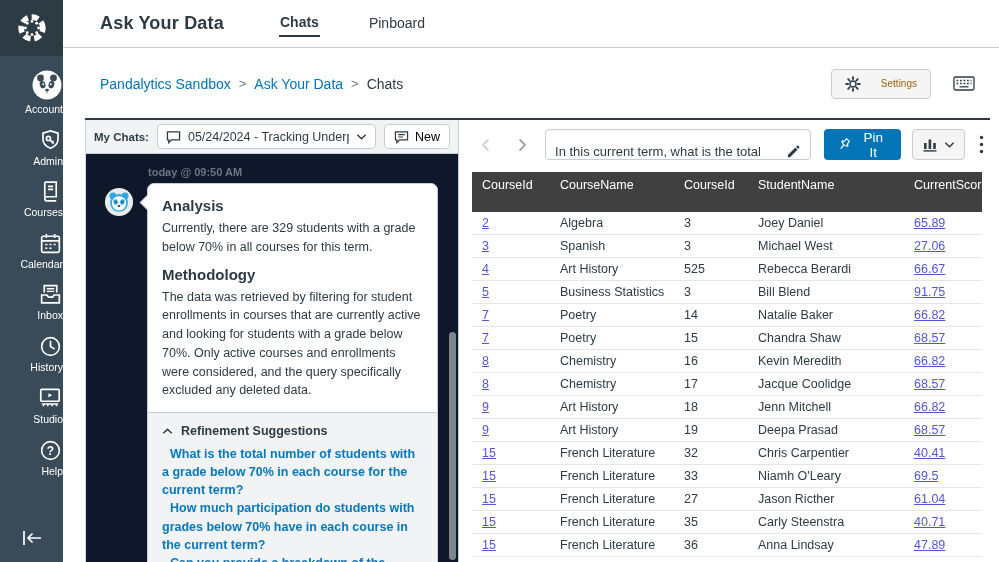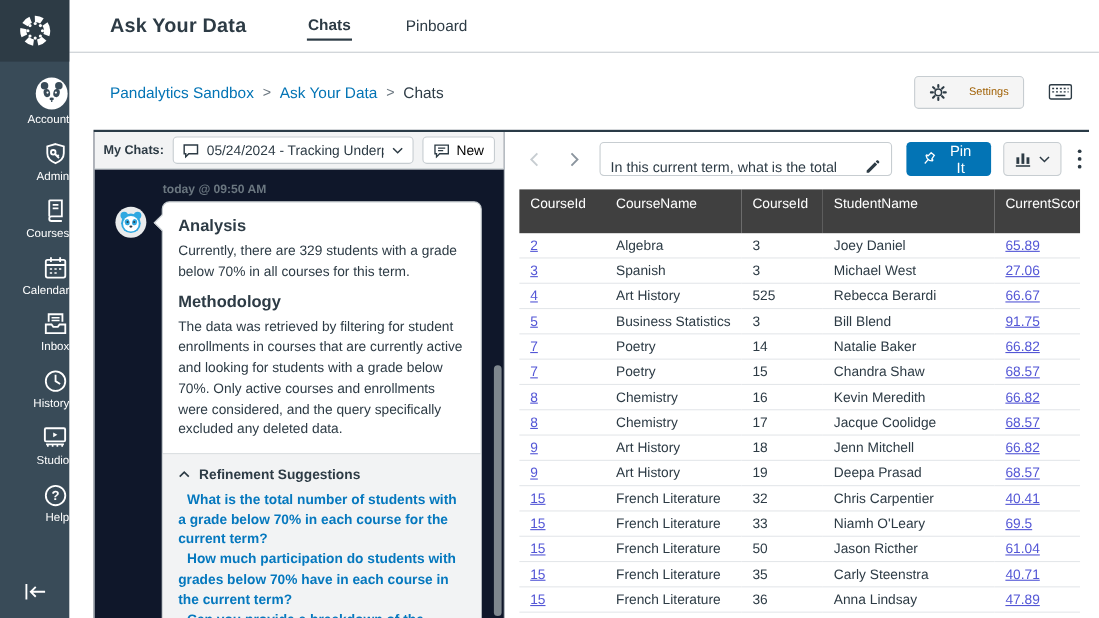--- a/index.html
+++ b/index.html
@@ -464,21 +464,21 @@
               <td><a class="cell-link">15</a></td>
               <td>French Literature</td>
               <td>33</td>
               <td>Niamh O'Leary</td>
               <td><a class="cell-link">69.5</a></td>
             </tr>
 
             <tr>
               <td><a class="cell-link">15</a></td>
               <td>French Literature</td>
-              <td>50</td>
+              <td>27</td>
               <td>Jason Ricther</td>
               <td><a class="cell-link">61.04</a></td>
             </tr>
 
             <tr>
               <td><a class="cell-link">15</a></td>
               <td>French Literature</td>
               <td>35</td>
               <td>Carly Steenstra</td>
               <td><a class="cell-link">40.71</a></td>

